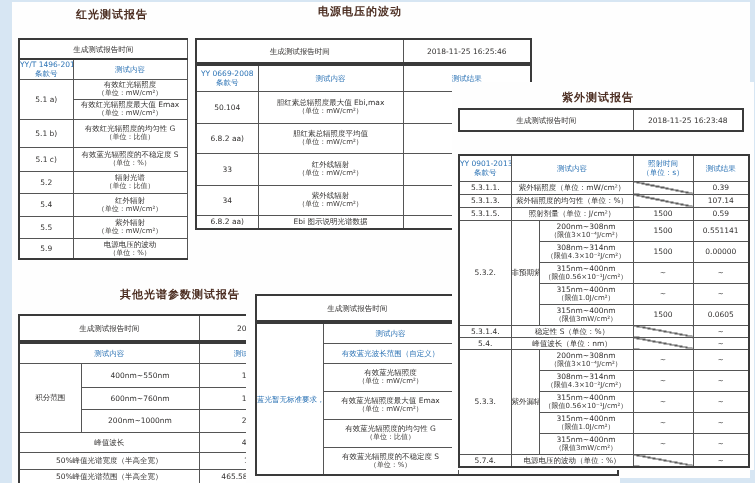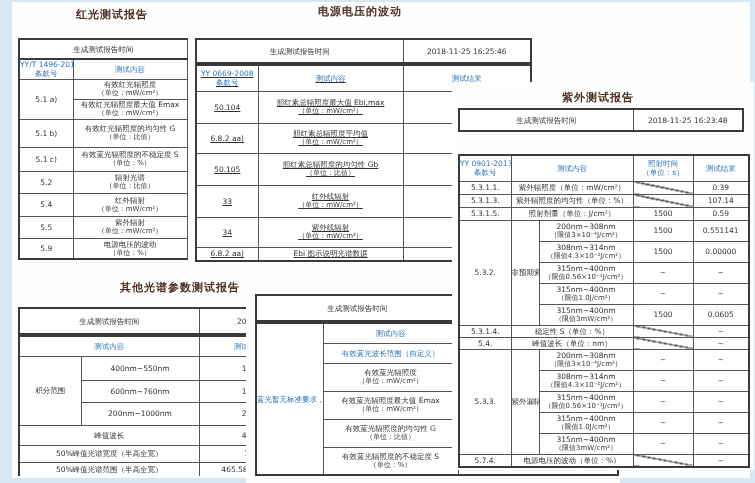--- a/index.html
+++ b/index.html
@@ -140,21 +140,21 @@
         <col style="width:207px">
         <col style="width:128px">
       </colgroup>
     <tbody>
         <tr style="height:24px">
       <td>生成测试报告时间</td>
       <td class="num">2018-11-25 16:25:46</td>
     </tr>
   </tbody>
     </table>
-  <table class="t" style="left:7px;top:62px;width:335px;text-decoration:underline;">
+  <table class="t" style="left:7px;top:62px;width:335px;">
     <colgroup>
         <col style="width:62px">
         <col style="width:145px">
         <col style="width:128px">
       </colgroup>
     <tbody>
         <tr style="height:26px">
       <td class="bl sm">
         <div>YY 0669-2008</div>
         <div>条款号</div>
@@ -172,28 +172,20 @@
     </tr>
     <tr style="height:30px">
       <td class="num">6.8.2 aa)</td>
       <td>
         <div>胆红素总辐照度平均值</div>
         <div class="unit">（单位：mW/cm²）</div>
       </td>
       <td></td>
     </tr>
     <tr style="height:32px">
-      <td class="num">50.105</td>
-      <td>
-        <div>胆红素总辐照度的均匀性 Gb</div>
-        <div class="unit">（单位：比值）</div>
-      </td>
-      <td></td>
-    </tr>
-    <tr style="height:32px">
       <td class="num">33</td>
       <td>
         <div>红外线辐射</div>
         <div class="unit">（单位：mW/cm²）</div>
       </td>
       <td></td>
     </tr>
     <tr style="height:30px">
       <td class="num">34</td>
       <td>
@@ -204,21 +196,21 @@
     </tr>
     <tr style="height:14px">
       <td class="num">6.8.2 aa)</td>
       <td>Ebi 图示说明光谱数据</td>
       <td class="vleft" style="padding-left:18px">请自行导出</td>
     </tr>
   </tbody>
     </table>
 </div>
 
-<div class="card" style="left:12px;top:276px;width:234px;height:200px;z-index:2;">
+<div class="card" style="left:12px;top:283px;width:234px;height:200px;z-index:2;">
   <div class="ttl" style="left:93px;top:4px;width:150px;">其他光谱参数测试报告</div>
   <table class="t" style="left:6px;top:31px;width:280px;">
     <colgroup>
         <col style="width:180px">
         <col style="width:100px">
       </colgroup>
     <tbody>
         <tr style="height:26px">
       <td>生成测试报告时间</td>
       <td class="vleft num" style="padding-left:8px">2018-11</td>

